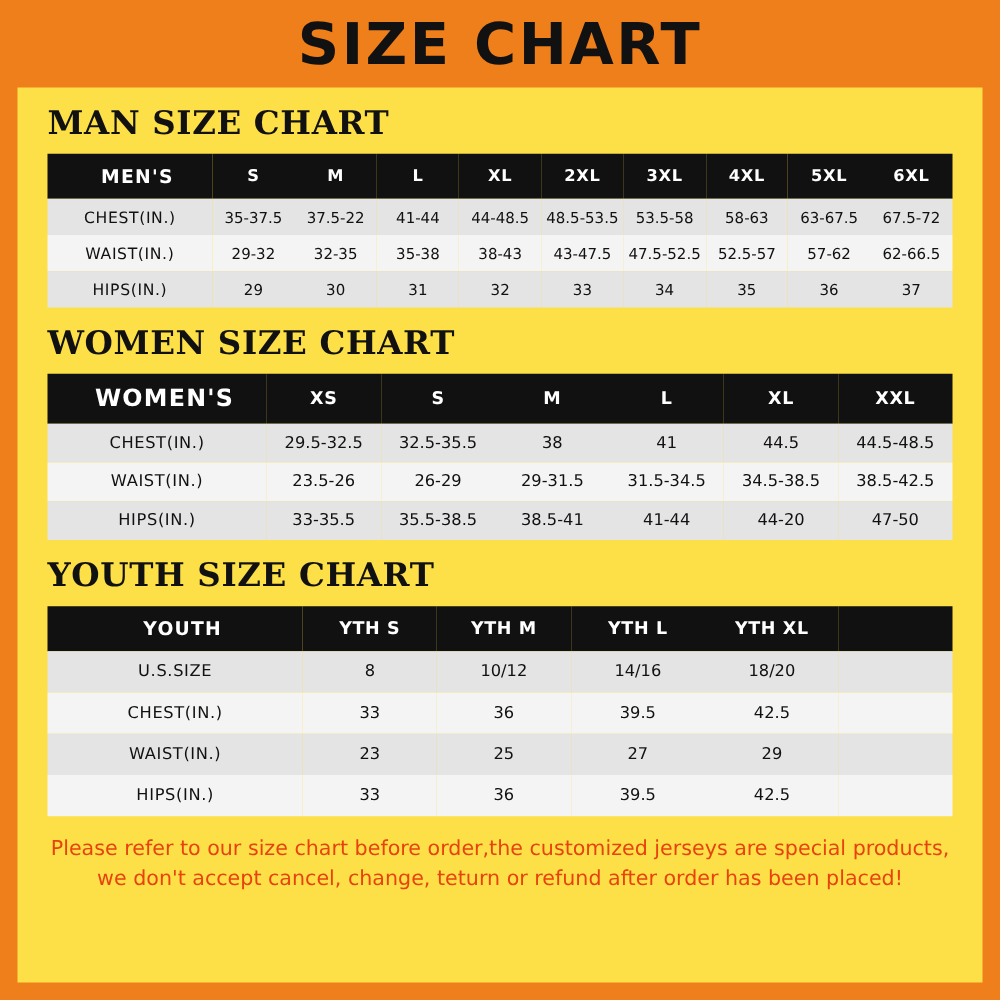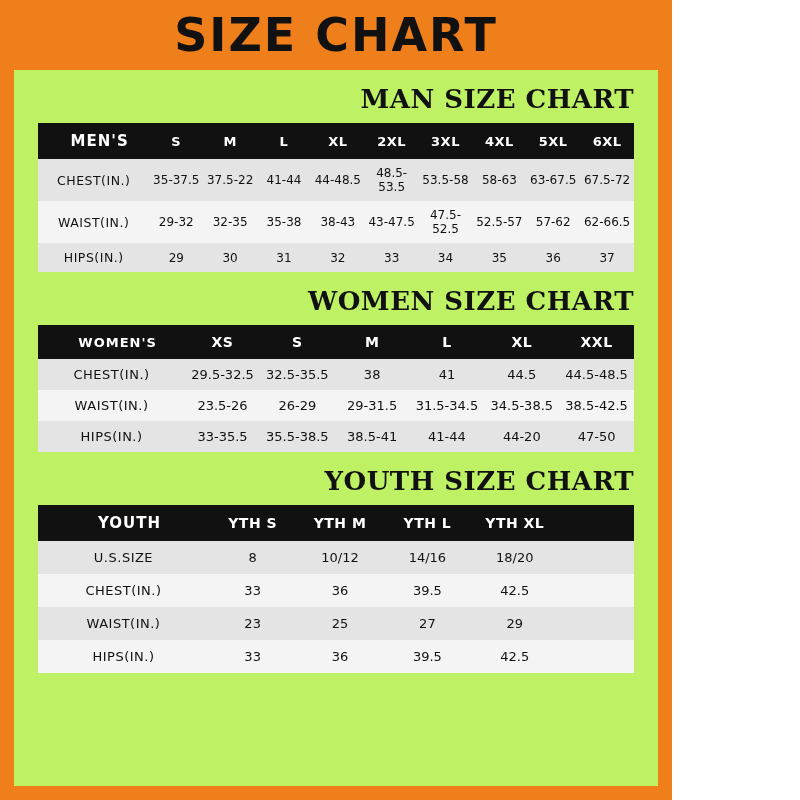--- a/index.html
+++ b/index.html
@@ -8,26 +8,26 @@
   }
   body {
     width: 800px;
     height: 800px;
     background: #ffffff;
     font-family: "DejaVu Sans", sans-serif;
     overflow: hidden;
   }
   .page {
     position: relative;
-    width: 672px;
+    width: 800px;
     height: 800px;
     box-sizing: border-box;
     border-left: 14px solid #ef7f1a;
     border-right: 14px solid #ef7f1a;
-    background: #bef264;
+    background: #fde047;
   }
   .header-band {
     background: #ef7f1a;
     height: 70px;
     display: flex;
     align-items: center;
     justify-content: center;
     margin: 0 -14px;
   }
   .header-title {
@@ -35,21 +35,21 @@
     font-weight: bold;
     font-size: 46px;
     letter-spacing: 2px;
     color: #111111;
     line-height: 1;
   }
   .section {
     padding: 0 24px;
   }
   .section-title {
-    text-align: right;
+    text-align: left;
     font-family: "DejaVu Serif", serif;
     font-weight: bold;
     font-size: 26px;
     letter-spacing: 0.5px;
     color: #111111;
     margin: 14px 0 9px 0;
   }
   table {
     width: 100%;
     border-collapse: collapse;
@@ -82,21 +82,21 @@
   tbody td.rowlabel {
     text-align: center;
     font-size: 12.5px;
     letter-spacing: 0.5px;
     color: #111111;
   }
   tbody tr.odd { background: #e4e4e4; }
   tbody tr.even { background: #f4f4f4; }
 
   table.women thead th { font-size: 14px; }
-  table.women thead th.rowlabel { font-size: 13px; }
+  table.women thead th.rowlabel { font-size: 19px; }
   table.women tbody td { font-size: 13px; padding: 8px 2px; }
   table.women tbody td.rowlabel { font-size: 13px; }
 
   table.youth thead th { font-size: 14px; }
   table.youth thead th.rowlabel { font-size: 15px; }
   table.youth tbody td { font-size: 13px; padding: 9px 2px; }
   table.youth tbody td.rowlabel { font-size: 13px; text-align: center; }
 
   .footer-note {
     padding: 14px 18px 0 18px;
@@ -272,15 +272,19 @@
           <td>33</td>
           <td>36</td>
           <td>39.5</td>
           <td>42.5</td>
           <td></td>
         </tr>
       </tbody>
     </table>
   </div>
 
+  <div class="footer-note">
+    <div>Please refer to our size chart before order,the customized jerseys are special products,</div>
+    <div>we don't accept cancel, change, teturn or refund after order has been placed!</div>
+  </div>
 
   <div class="bottom-band"></div>
 </div>
 
 </body></html>

